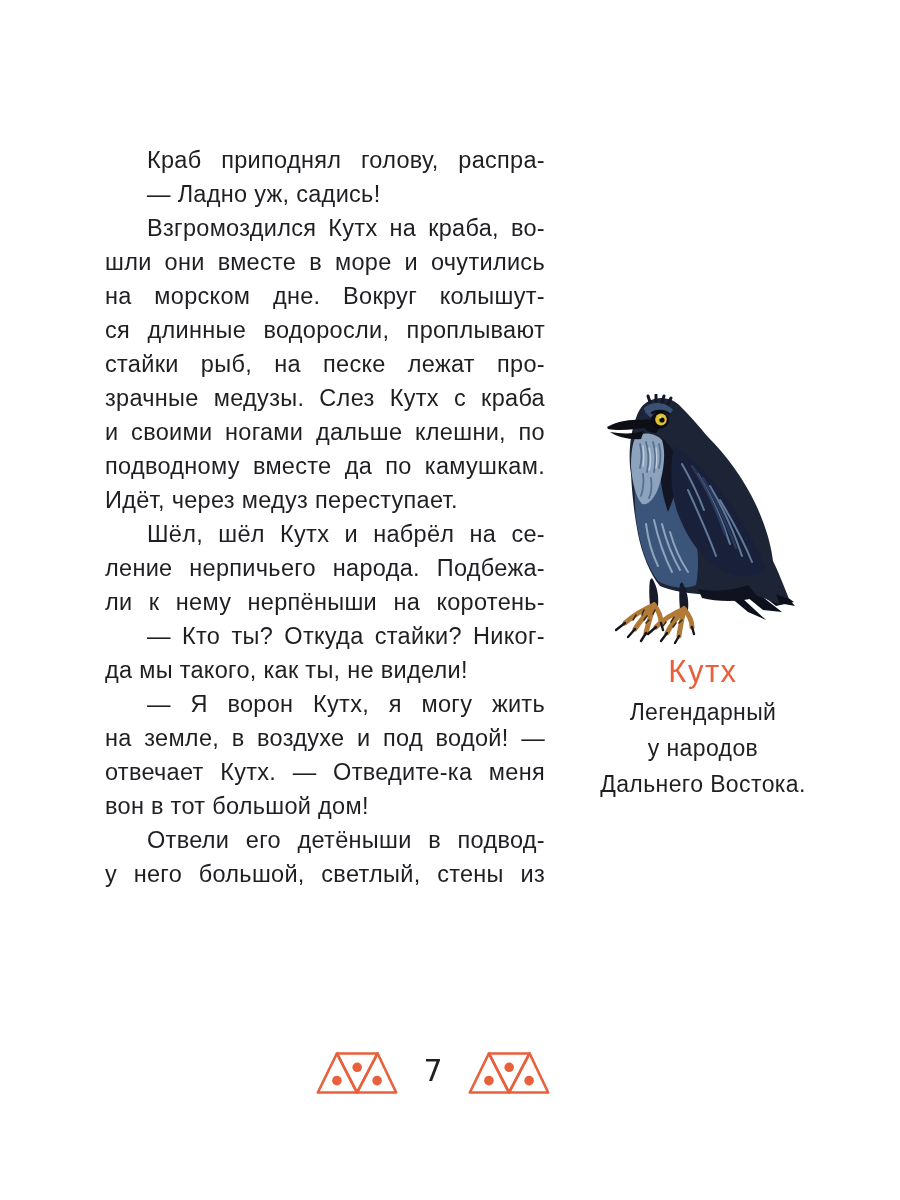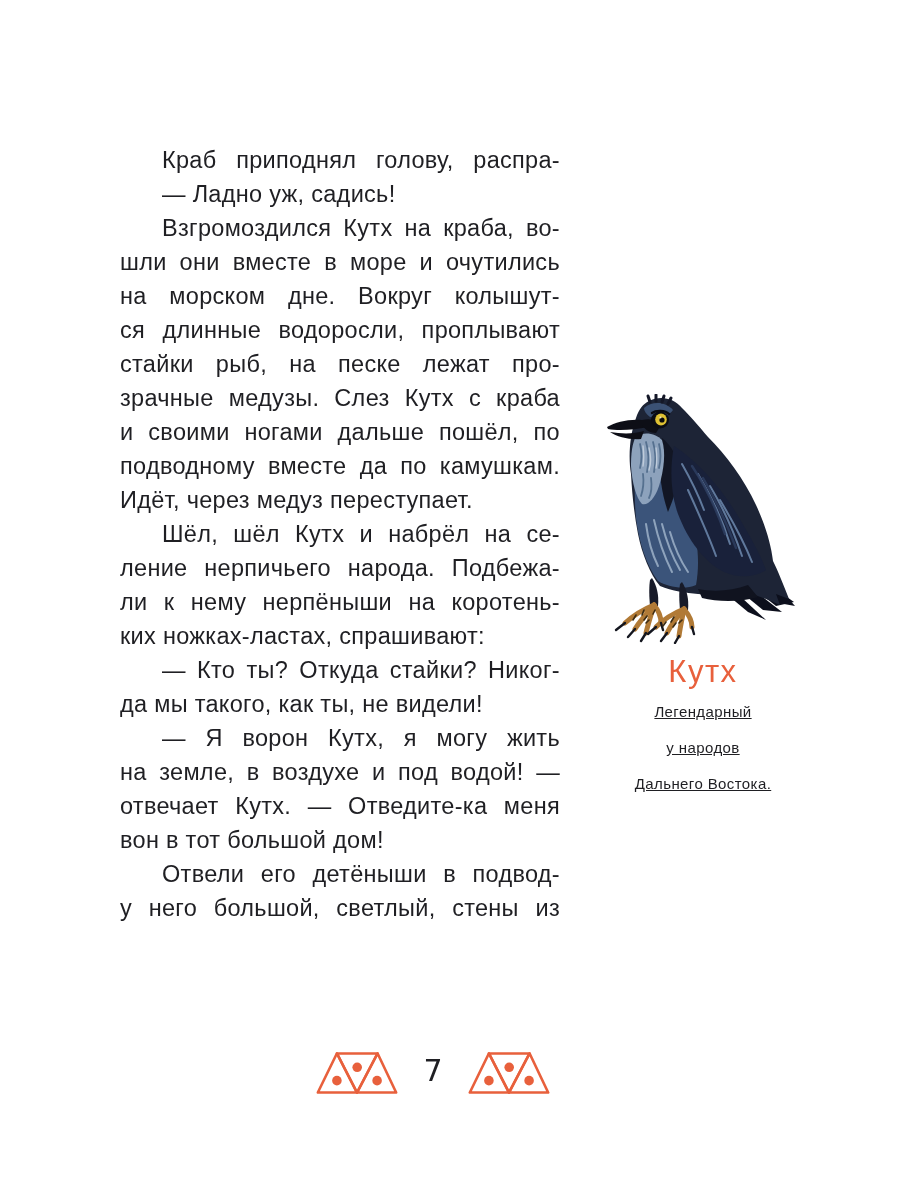--- a/index.html
+++ b/index.html
@@ -10,21 +10,21 @@
   html,body{margin:0;padding:0;background:#ffffff;}
   .page{
     position:relative;
     width:900px;height:1200px;
     background:#ffffff;
     font-family:"Liberation Sans", sans-serif;
     overflow:hidden;
   }
   
   .text-column{
-    position:absolute;left:120px;top:143px;width:440px;
+    position:absolute;left:105px;top:143px;width:440px;
     color:var(--text);
     font-size:23.5px;
     letter-spacing:0.3px;
   }
   .line{
     height:34px;line-height:34px;
     white-space:pre;
   }
   .line.fill{
     display:flex;justify-content:space-between;align-items:baseline;
@@ -37,24 +37,23 @@
   .caption{
     position:absolute;left:586px;top:650px;width:234px;
     text-align:center;
   }
   .cap-title{
     font-size:31px;line-height:44px;
     color:var(--accent);
     letter-spacing:1.5px;
   }
   .cap-line{
-    font-size:15px;line-height:36px;
+    font-size:23px;line-height:36px;
     color:var(--text);
     letter-spacing:0.4px;
-    text-decoration:underline;
   }
   
   .footer{
     position:absolute;left:316px;top:1051px;width:234px;
     display:flex;align-items:center;justify-content:space-between;
   }
   .orn{width:82px;height:44px;display:block;}
   .orn .tri{fill:none;stroke:var(--accent);stroke-width:2.6;stroke-linejoin:round;}
   .orn .dot{fill:var(--accent);}
   .page-num{
@@ -119,21 +118,21 @@
         <span>Слез</span>
         <span>Кутх</span>
         <span>с</span>
         <span>краба</span>
       </div>
       <div class="line fill">
         <span>и</span>
         <span>своими</span>
         <span>ногами</span>
         <span>дальше</span>
-        <span>пошёл,</span>
+        <span>клешни,</span>
         <span>по</span>
       </div>
       <div class="line fill">
         <span>подводному</span>
         <span>вместе</span>
         <span>да</span>
         <span>по</span>
         <span>камушкам.</span>
       </div>
       <div class="line">Идёт, через медуз переступает.</div>
@@ -153,21 +152,20 @@
         <span>Подбежа-</span>
       </div>
       <div class="line fill">
         <span>ли</span>
         <span>к</span>
         <span>нему</span>
         <span>нерпёныши</span>
         <span>на</span>
         <span>коротень-</span>
       </div>
-      <div class="line">ких ножках-ластах, спрашивают:</div>
       <div class="line fill indent">
         <span>—</span>
         <span>Кто</span>
         <span>ты?</span>
         <span>Откуда</span>
         <span>стайки?</span>
         <span>Никог-</span>
       </div>
       <div class="line">да мы такого, как ты, не видели!</div>
       <div class="line fill indent">

